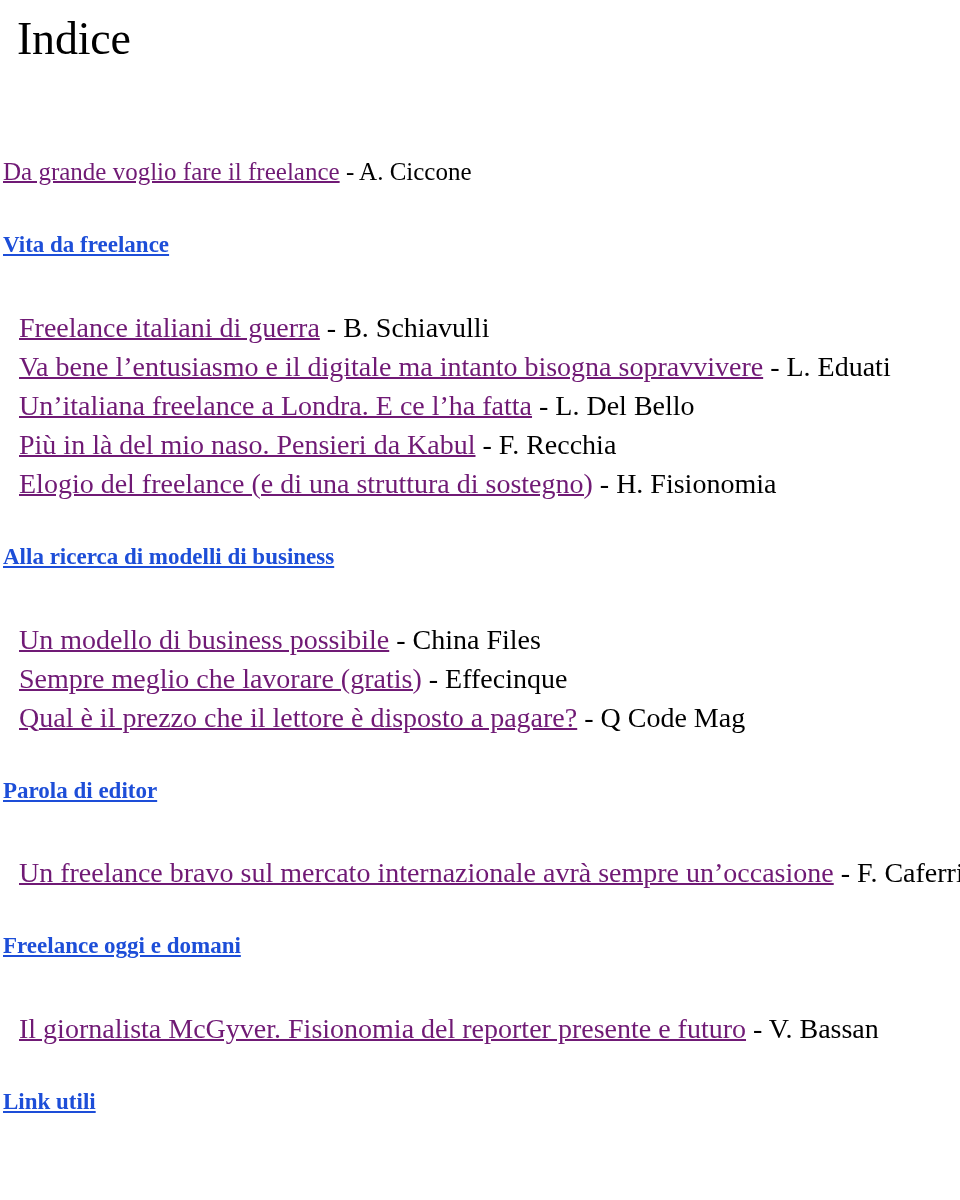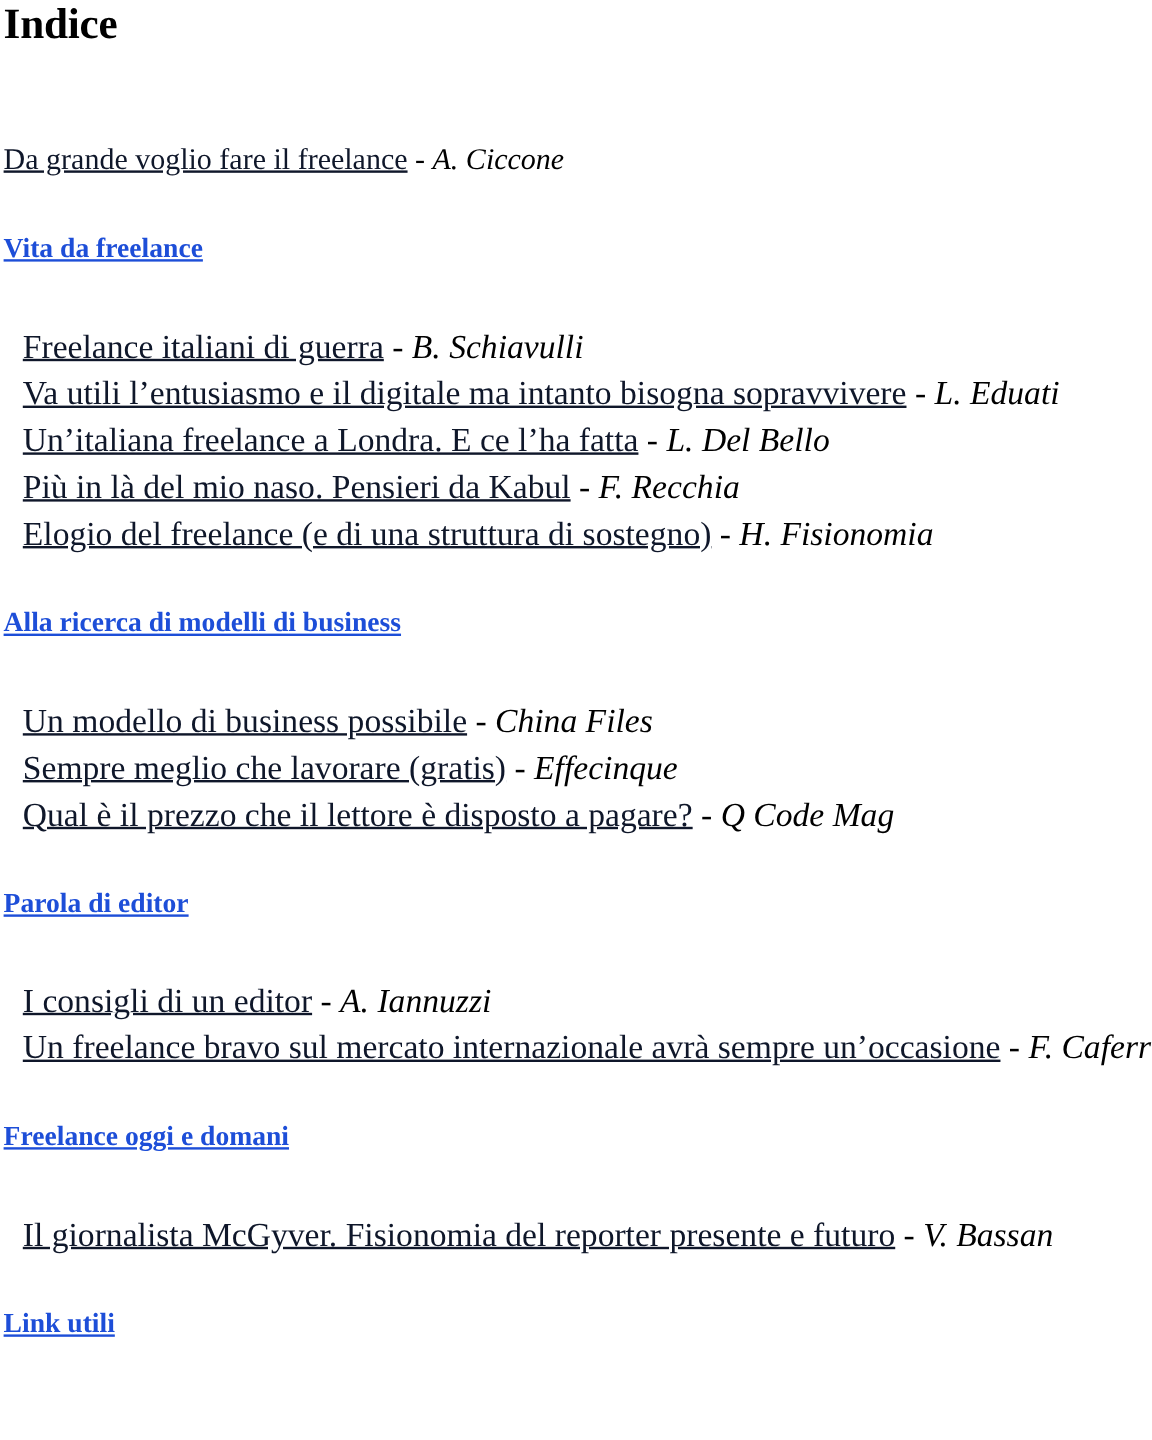--- a/index.html
+++ b/index.html
@@ -19,26 +19,26 @@
   .page {
     position: relative;
     width: 960px;
     height: 1200px;
     box-sizing: border-box;
     padding: 0 0 0 3px;
   }
 
   
   .doc-title {
-    font-size: 36px;
-    font-weight: bold;
+    font-size: 46px;
+    font-weight: normal;
     line-height: 1.0;
     color: #000000;
     letter-spacing: -0.2px;
-    margin: 0;
+    margin: 14px;
     padding-top: 2px;
   }
 
   
   .gap-xl { height: 76px; }
   .gap-lg { height: 48px; }
   .gap-md { height: 40px; }
 
   
   .section-heading {
@@ -56,31 +56,30 @@
   .entry {
     font-size: 28px;
     line-height: 39px;
     white-space: nowrap;
     color: #000000;
   }
   .entry.indented {
     padding-left: 16px;
   }
   .entry .entry-link {
-    color: #0f172a;
+    color: #701a75;
     text-decoration: underline;
     text-underline-offset: 1px;
   }
   .entry .entry-sep {
     color: #000000;
     font-style: normal;
   }
   .entry .entry-author {
     color: #000000;
-    font-style: italic;
     text-align: center;
   }
 
   .entry-group { margin: 0; padding: 0; }
 
   
   .entry.lead {
     font-size: 25px;
   }
 </style>
@@ -103,21 +102,21 @@
   
   <a class="section-heading" href="#">Vita da freelance</a>
 
   <div class="gap-lg"></div>
 
   <div class="entry-group">
     <div class="entry indented">
       <a class="entry-link" href="#">Freelance italiani di guerra</a><span class="entry-sep"> - </span><span class="entry-author">B. Schiavulli</span>
     </div>
     <div class="entry indented">
-      <a class="entry-link" href="#">Va utili l’entusiasmo e il digitale ma intanto bisogna sopravvivere</a><span class="entry-sep"> - </span><span class="entry-author">L. Eduati</span>
+      <a class="entry-link" href="#">Va bene l’entusiasmo e il digitale ma intanto bisogna sopravvivere</a><span class="entry-sep"> - </span><span class="entry-author">L. Eduati</span>
     </div>
     <div class="entry indented">
       <a class="entry-link" href="#">Un’italiana freelance a Londra. E ce l’ha fatta</a><span class="entry-sep"> - </span><span class="entry-author">L. Del Bello</span>
     </div>
     <div class="entry indented">
       <a class="entry-link" href="#">Più in là del mio naso. Pensieri da Kabul</a><span class="entry-sep"> - </span><span class="entry-author">F. Recchia</span>
     </div>
     <div class="entry indented">
       <a class="entry-link" href="#">Elogio del freelance (e di una struttura di sostegno)</a><span class="entry-sep"> - </span><span class="entry-author">H. Fisionomia</span>
     </div>
@@ -144,23 +143,20 @@
 
   <div class="gap-md"></div>
 
   
   <a class="section-heading" href="#">Parola di editor</a>
 
   <div class="gap-lg"></div>
 
   <div class="entry-group">
     <div class="entry indented">
-      <a class="entry-link" href="#">I consigli di un editor</a><span class="entry-sep"> - </span><span class="entry-author">A. Iannuzzi</span>
-    </div>
-    <div class="entry indented">
       <a class="entry-link" href="#">Un freelance bravo sul mercato internazionale avrà sempre un’occasione</a><span class="entry-sep"> - </span><span class="entry-author">F. Caferri</span>
     </div>
   </div>
 
   <div class="gap-md"></div>
 
   
   <a class="section-heading" href="#">Freelance oggi e domani</a>
 
   <div class="gap-lg"></div>

